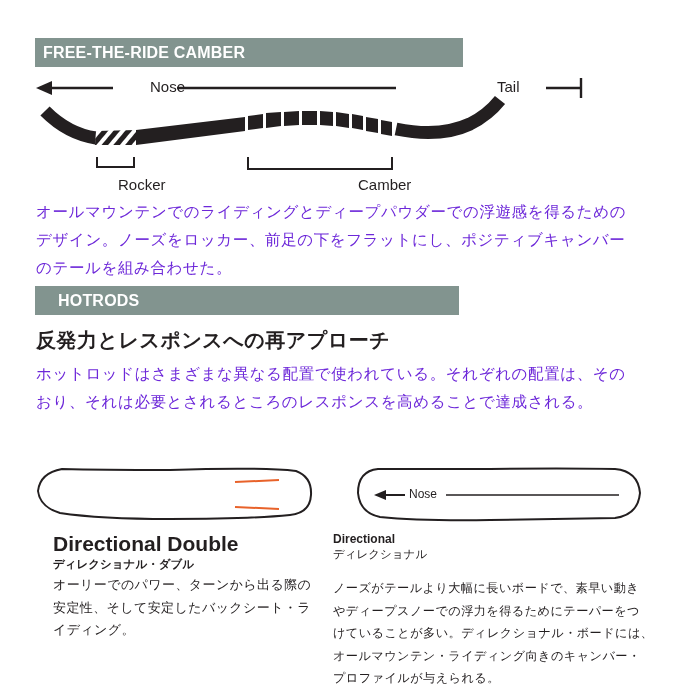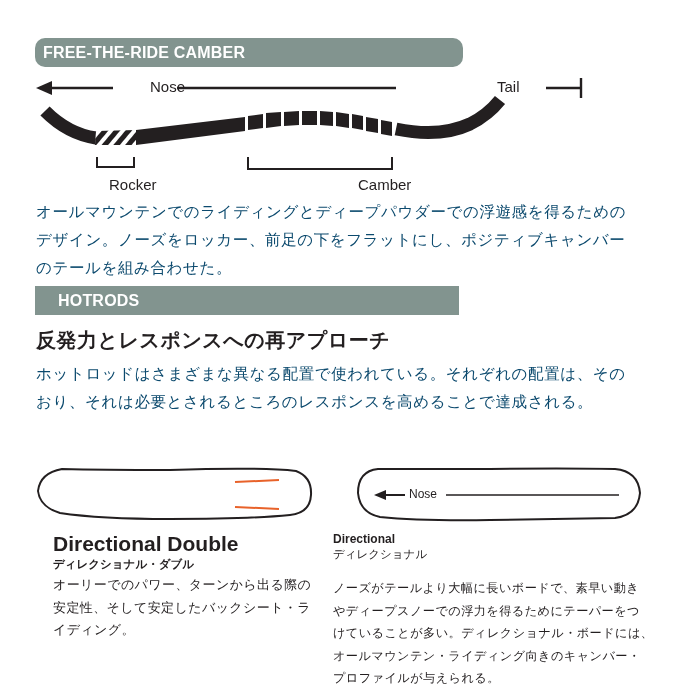--- a/index.html
+++ b/index.html
@@ -4,25 +4,25 @@
 <style>
   * { margin: 0; padding: 0; box-sizing: border-box; }
   html, body { width: 700px; height: 700px; background: #ffffff; overflow: hidden; }
   body { position: relative; font-family: "DejaVu Sans", sans-serif; color: #231f20; }
   .section-bar {
     position: absolute; left: 35px; width: 428px; height: 29px;
     background: #82948f; color: #ffffff;
     font-family: "Liberation Sans", sans-serif; font-weight: bold;
     font-size: 16px; line-height: 29px; padding-left: 8px; letter-spacing: 0.2px;
   }
-  #bar1 { top: 38px; border-radius: 10px; }
+  #bar1 { top: 38px; }
   #bar2 { top: 286px; width: 424px; padding-left: 23px; }
   .abs { position: absolute; }
   .lbl { font-family: "Liberation Sans", sans-serif; font-size: 15px; color: #231f20; }
-  .jp { font-size: 15.5px; line-height: 28px; color: #0c4a6e; letter-spacing: 0.6px; }
+  .jp { font-size: 15.5px; line-height: 28px; color: #6d28d9; letter-spacing: 0.6px; }
   .heading-jp { font-size: 20px; font-weight: bold; letter-spacing: 0.5px; text-align: center; }
   .card-title { font-family: "Liberation Sans", sans-serif; font-weight: bold; font-size: 16px; }
   .card-title.big { font-size: 21px; }
   .card-sub { font-size: 11.5px; }
   .card-sub.bold { font-weight: bold; }
   .card-body { font-size: 13px; line-height: 22.5px; letter-spacing: 0.4px; }
 </style>
 </head>
 <body>
 
@@ -66,21 +66,21 @@
 
   <path d="M 396 129 Q 440 138 470 124 Q 488 115 500 100" fill="none" stroke="#231f20" stroke-width="13" stroke-linecap="butt"></path>
 
   <path d="M 97 157 V 167 H 134 V 157" fill="none" stroke="#231f20" stroke-width="2"></path>
 
   <path d="M 248 157 V 169 H 392 V 157" fill="none" stroke="#231f20" stroke-width="2"></path>
 </svg>
 
 <div class="abs lbl" style="left:150px;top:78px;">Nose</div>
 <div class="abs lbl" style="left:497px;top:78px;">Tail</div>
-<div class="abs lbl" style="left:109px;top:176px;">Rocker</div>
+<div class="abs lbl" style="left:118px;top:176px;">Rocker</div>
 <div class="abs lbl" style="left:358px;top:176px;">Camber</div>
 
 <div class="abs jp" style="left:36px;top:198px;width:660px;">
   <div>オールマウンテンでのライディングとディープパウダーでの浮遊感を得るための</div>
   <div>デザイン。ノーズをロッカー、前足の下をフラットにし、ポジティブキャンバー</div>
   <div>のテールを組み合わせた。</div>
 </div>
 
 <div id="bar2" class="section-bar">HOTRODS</div>
 

